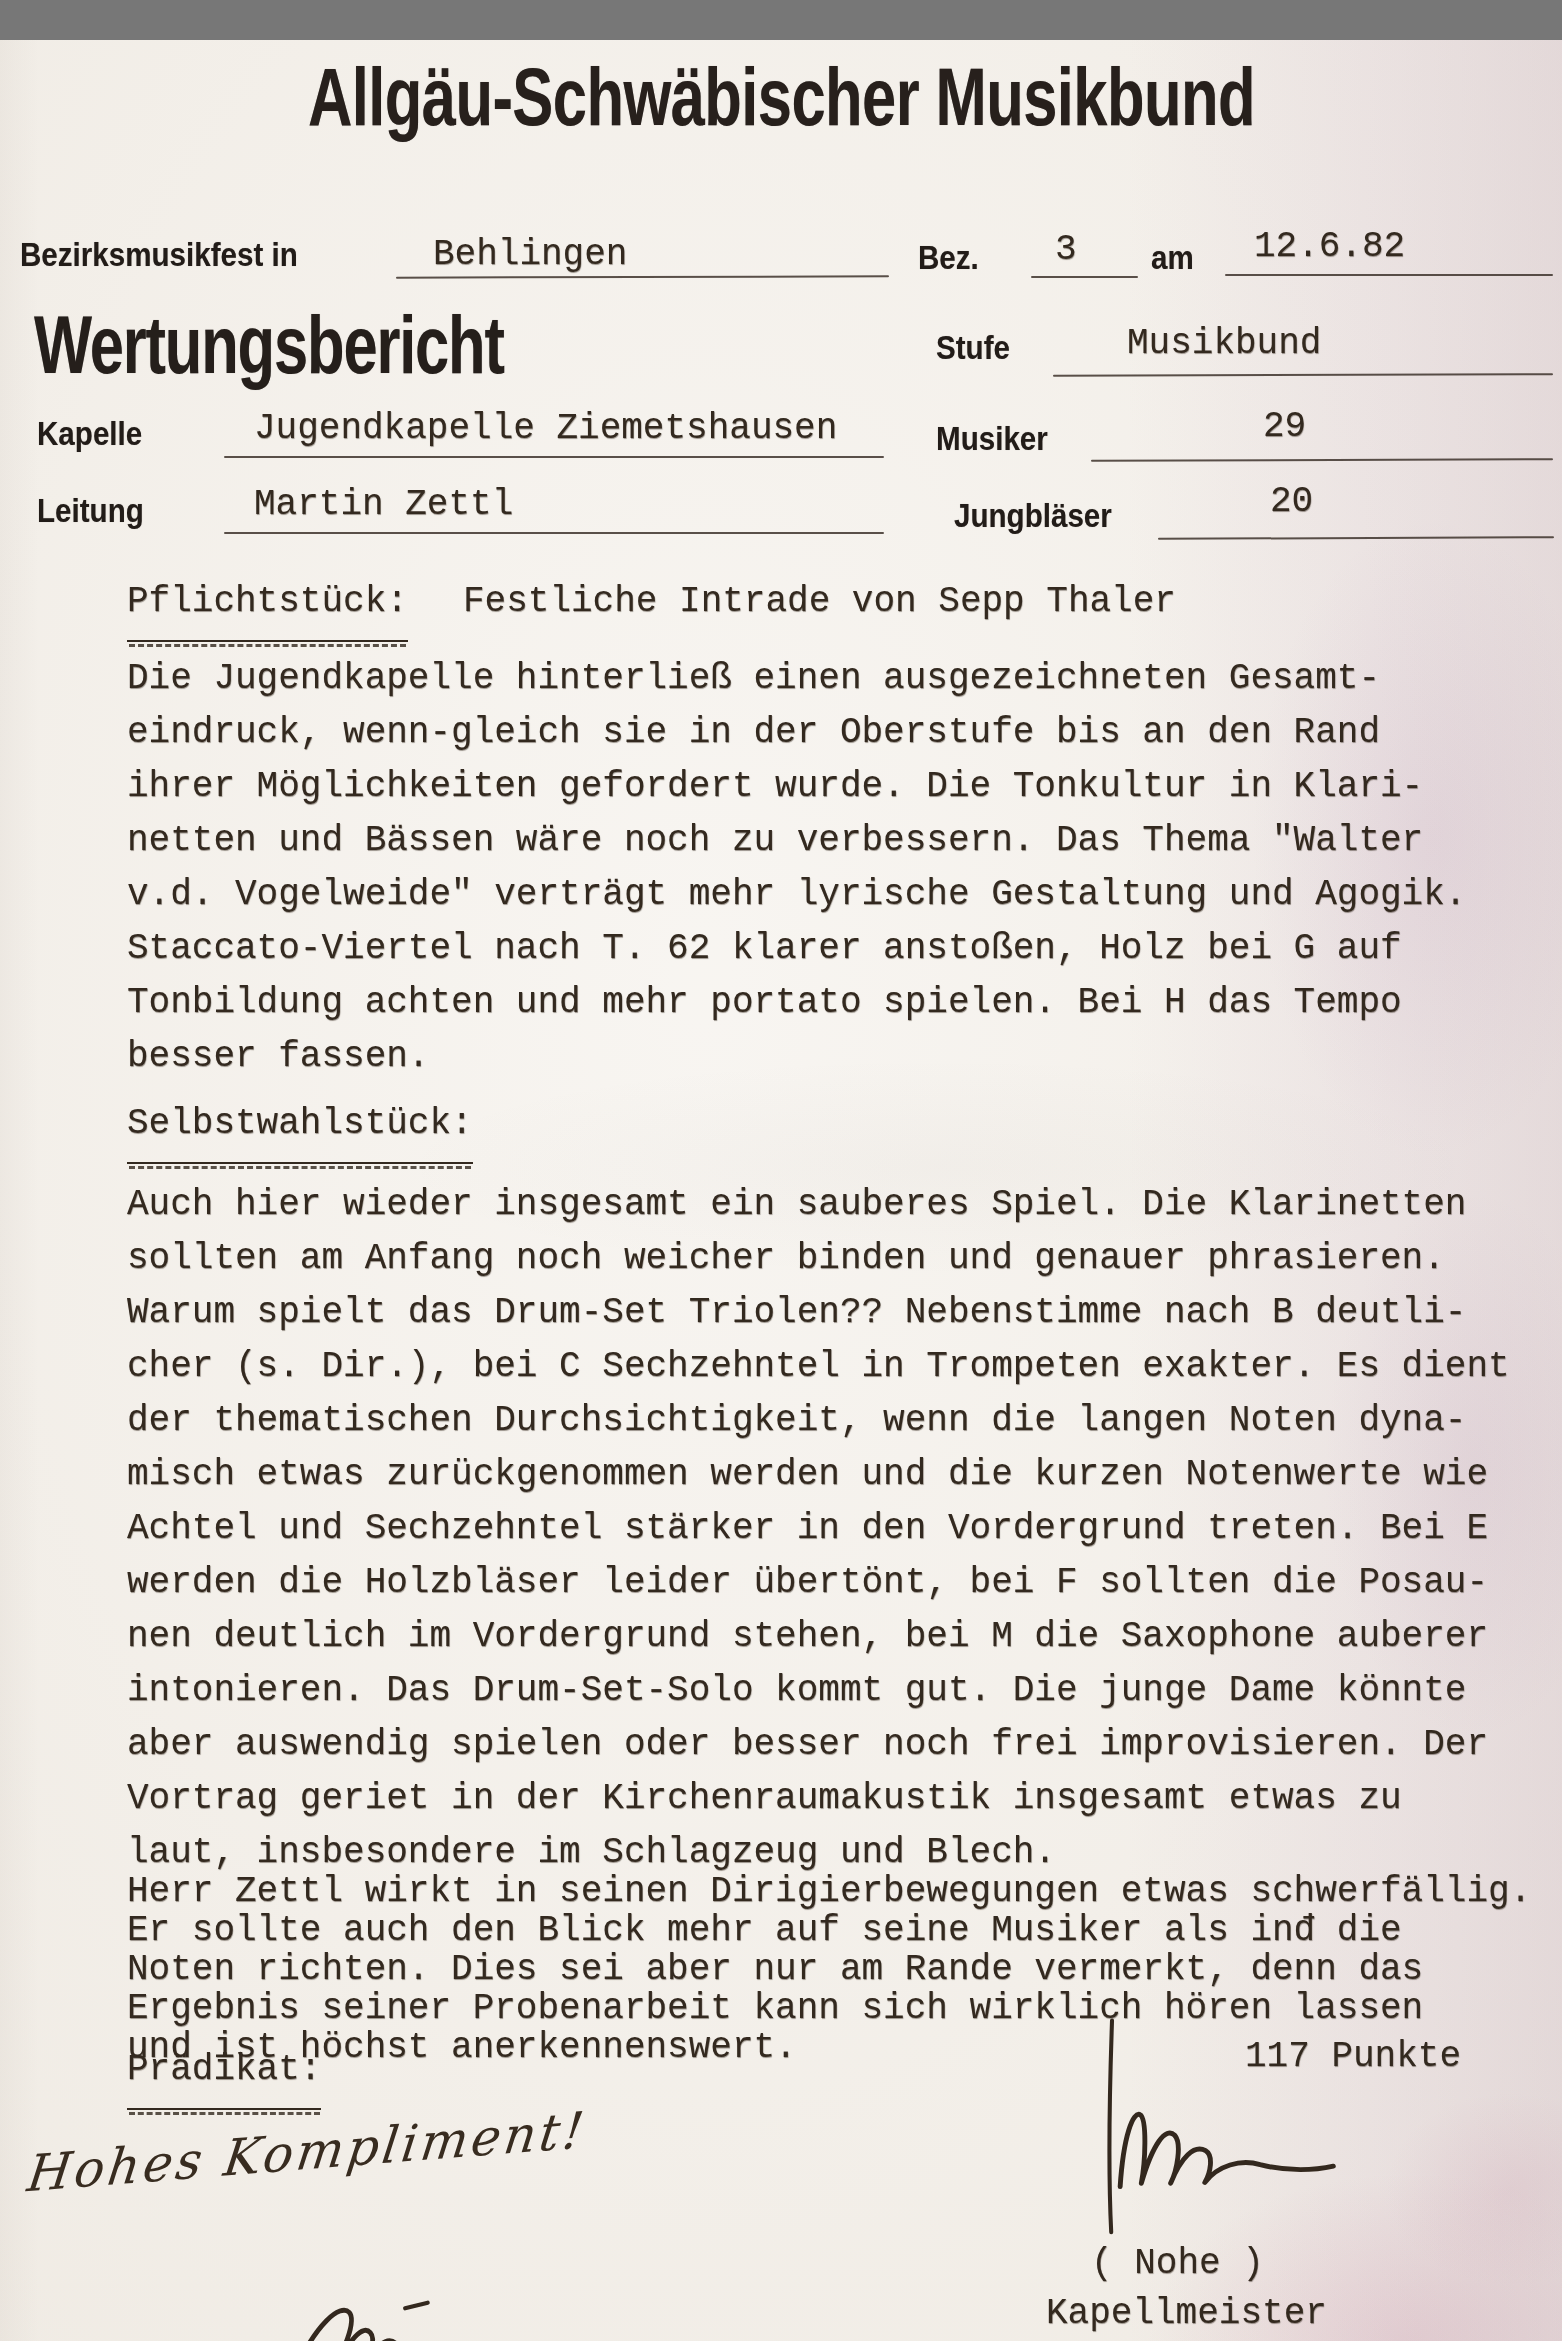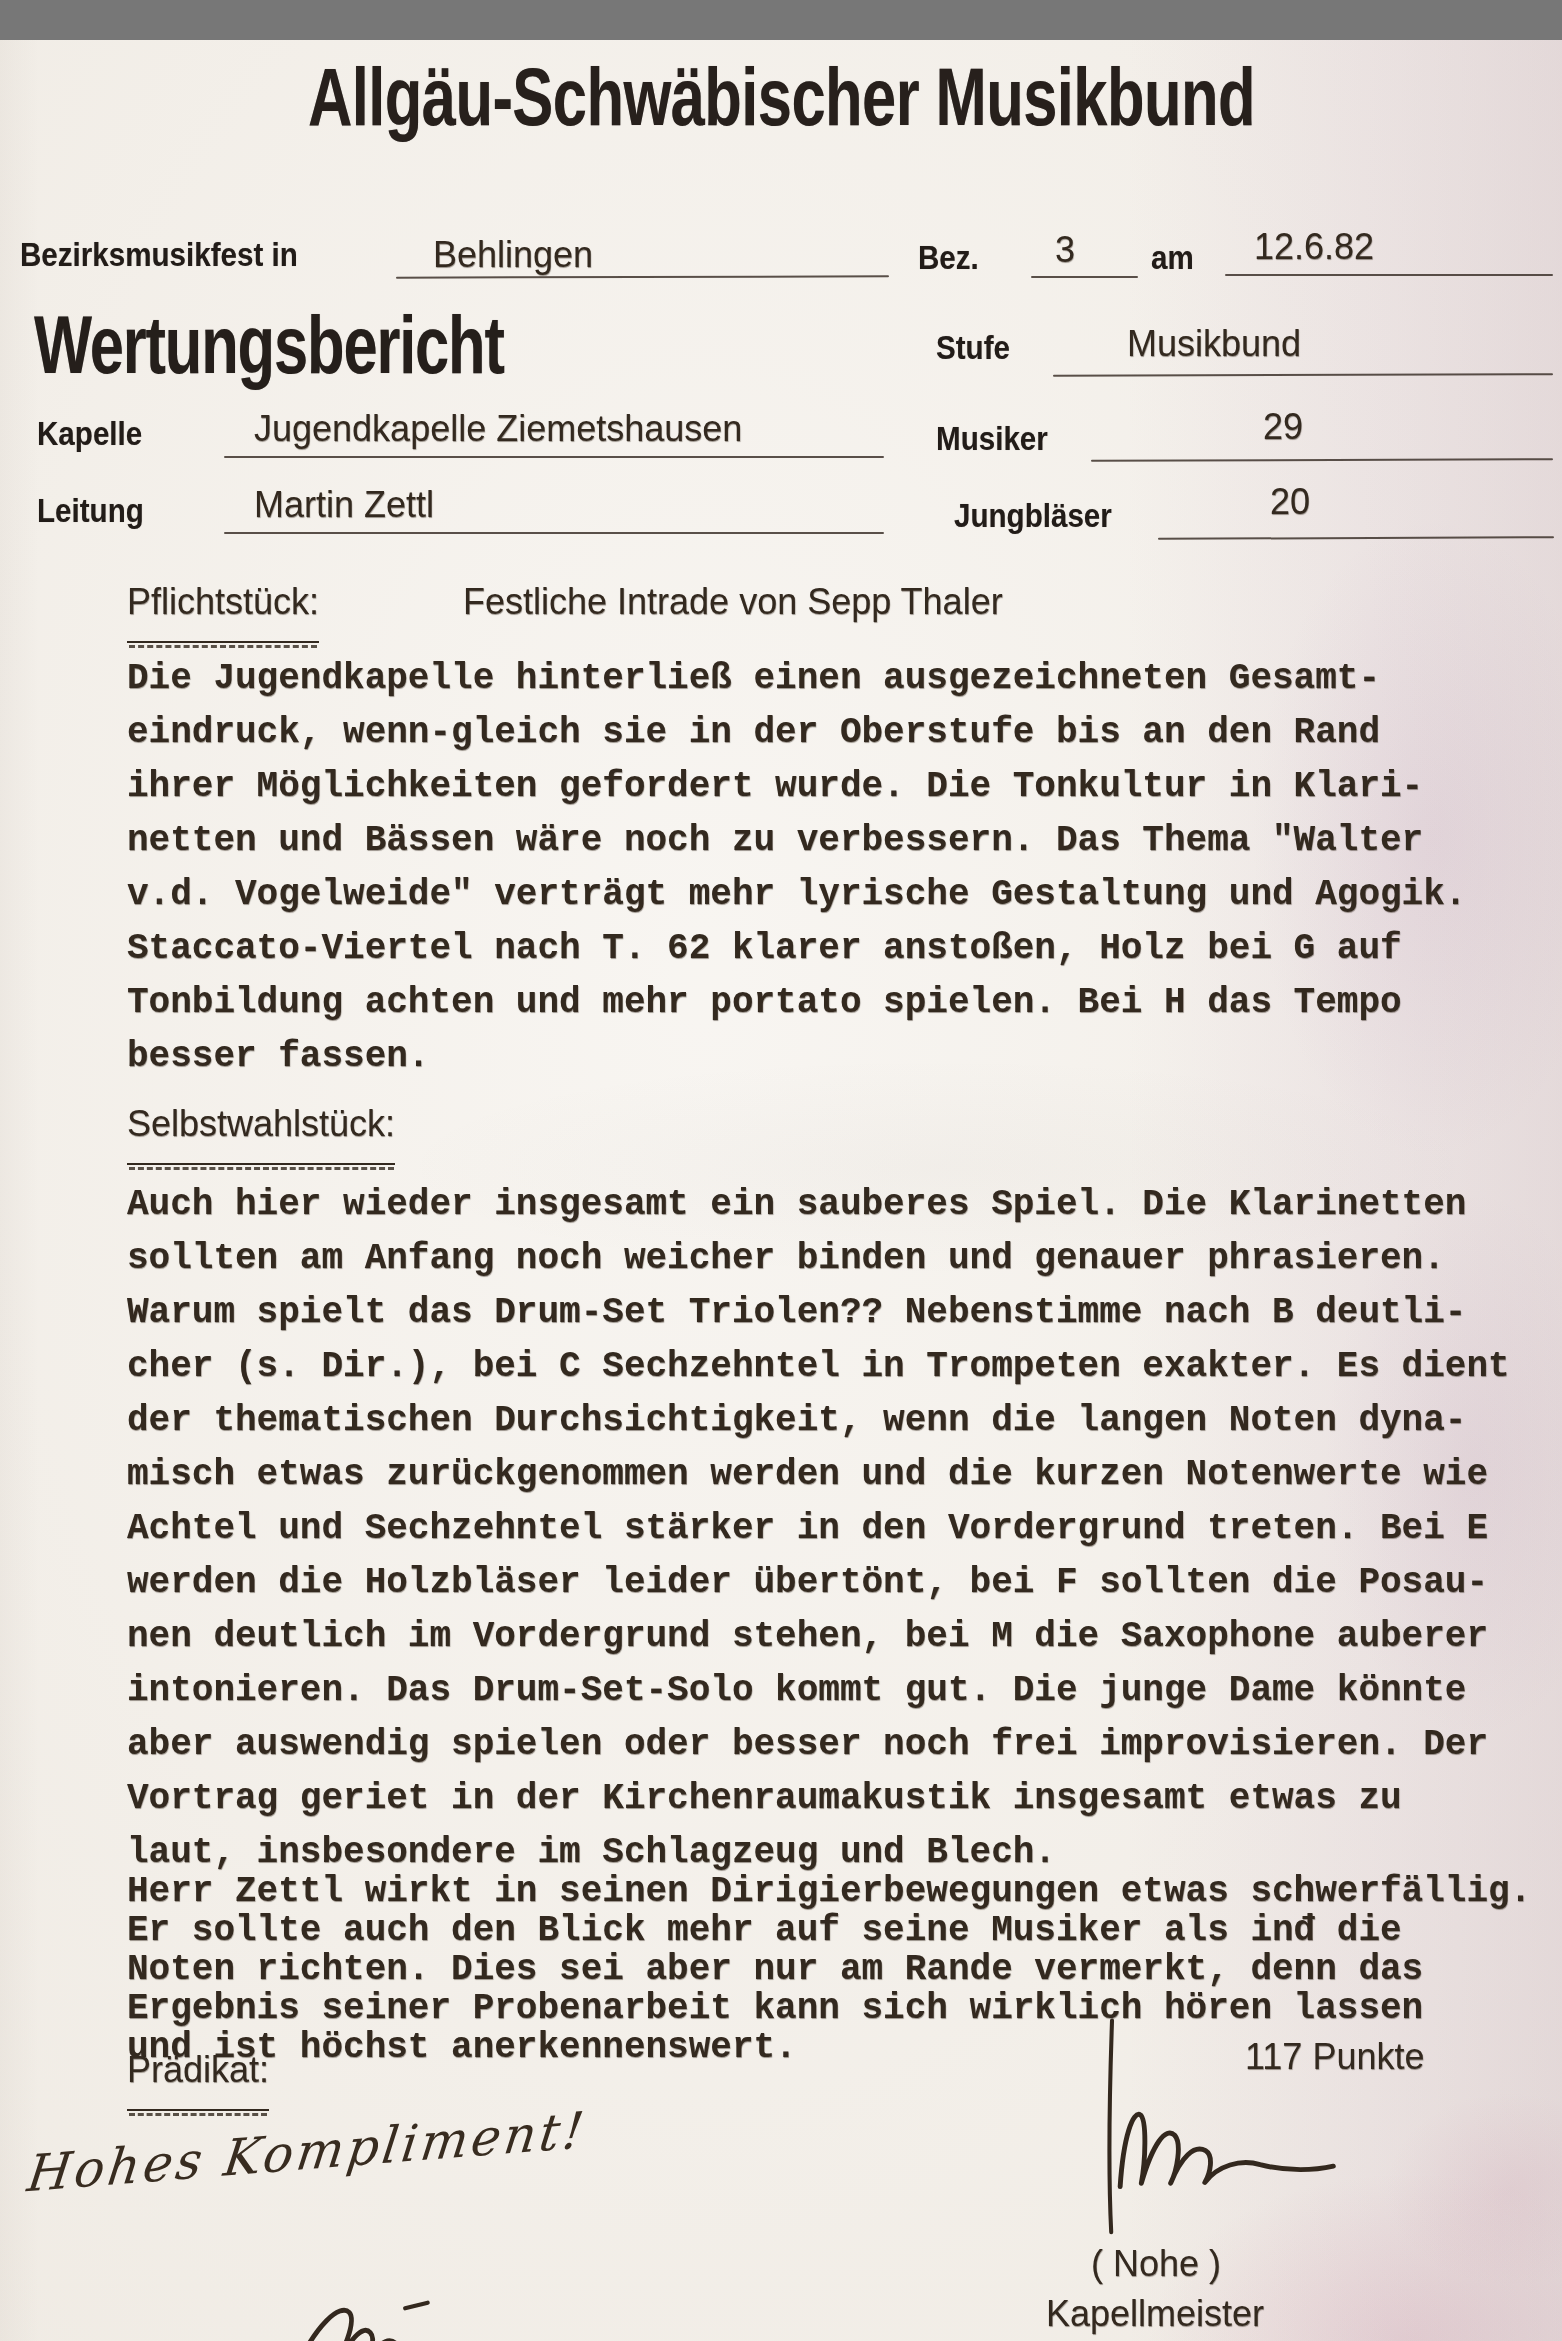--- a/index.html
+++ b/index.html
@@ -29,29 +29,28 @@
     transform:scaleX(0.76);white-space:nowrap;
     text-shadow:0 0 0.8px rgba(39,32,28,0.45);
   }
   .report-title{
     position:absolute;left:34px;top:259px;
     font-weight:700;font-size:81px;color:#251f1b;letter-spacing:-1.6px;
     transform:scaleX(0.76);transform-origin:left center;white-space:nowrap;
     text-shadow:0 0 0.8px rgba(37,31,27,0.45);
   }
   .typed{
-    position:absolute;font-family:Liberation Sans, sans-serif;
+    position:absolute;font-family:Liberation Mono, monospace;
     font-size:36px;color:#33291f;white-space:nowrap;
     text-shadow:0.5px 0.5px 0.8px rgba(45,33,22,0.45);
   }
   .typed-block{
     position:absolute;font-family:"Liberation Mono","DejaVu Sans Mono",monospace;
     font-size:36px;color:#33291f;white-space:pre-line;line-height:54px;
     text-shadow:0.5px 0.5px 0.8px rgba(45,33,22,0.45);
-    font-weight:bold;
   }
   .typed-block.tight{line-height:39px;}
   .uline{position:absolute;height:2.4px;background:#3d332c;border-radius:1.6px;opacity:0.85;}
   .sec{position:relative;display:inline-block;border-bottom:2.4px solid #33291f;padding-bottom:18px;}
   .sec::after{
     content:"";position:absolute;left:1.6px;right:1.6px;bottom:-7.3px;
     border-bottom:3.3px dashed #33291f;opacity:0.8;
   }
   .handwriting{
     position:absolute;font-family:"DejaVu Serif",serif;font-style:italic;

